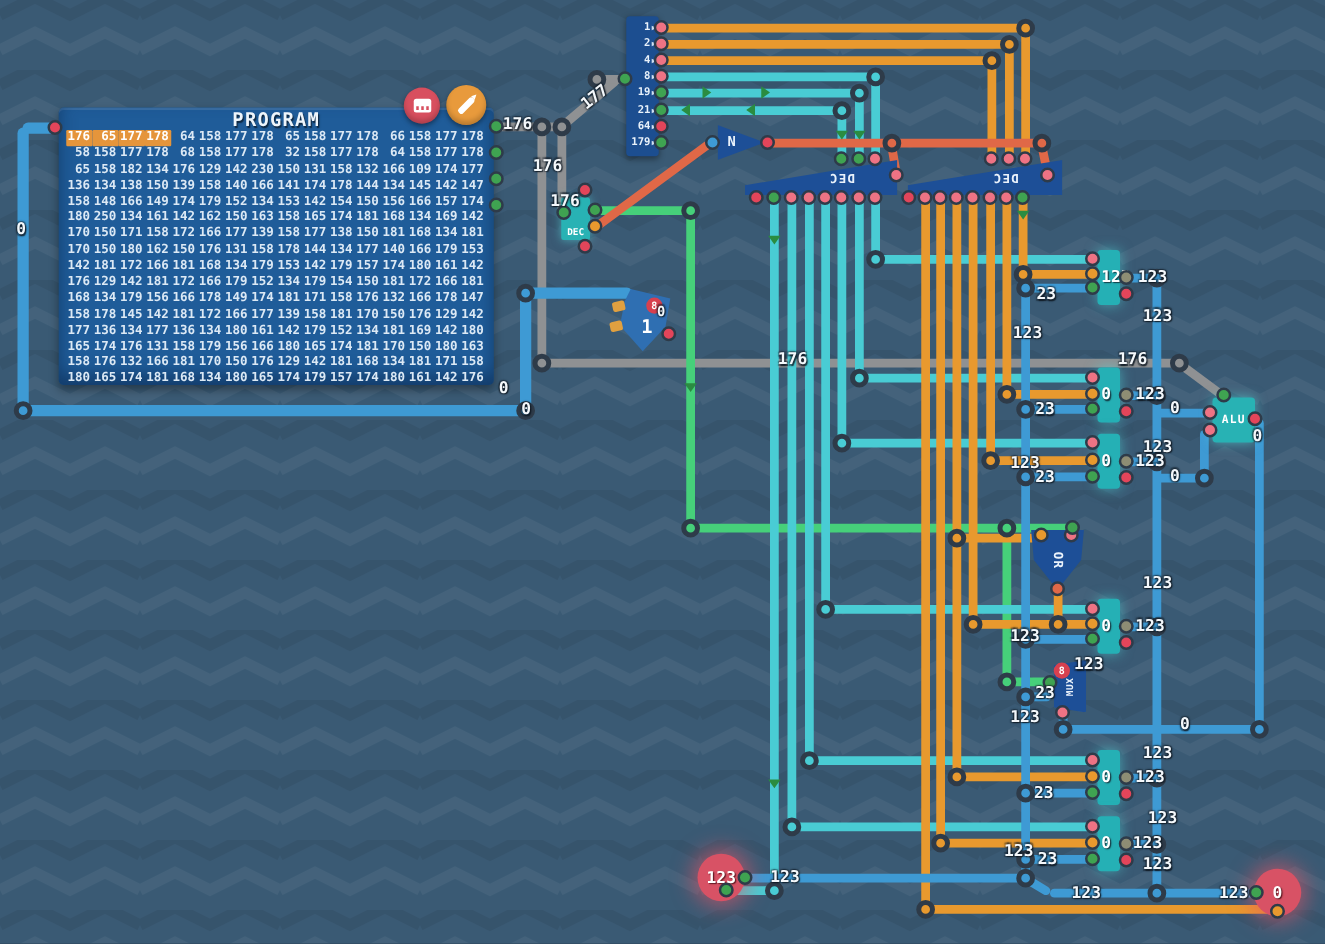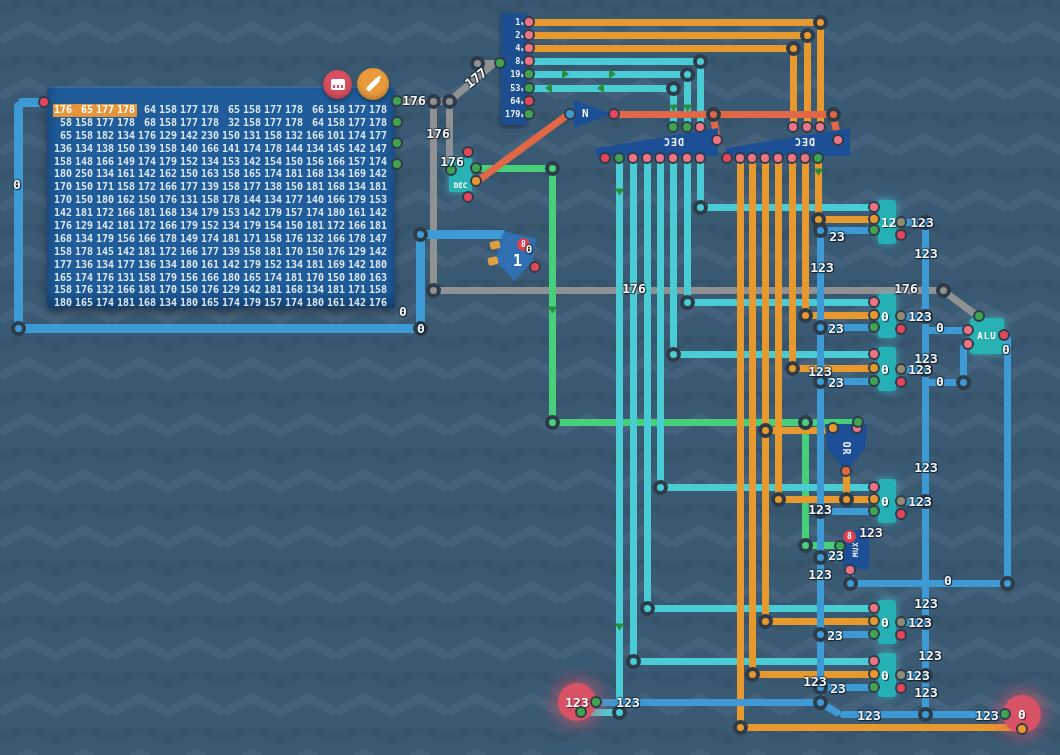--- a/index.html
+++ b/index.html
@@ -309,20 +309,21 @@
       <div class="chev" style="left: 597px; top: 83px; transform: rotate(180deg);"></div>
       <div class="chev" style="left: 670px; top: 103px; transform: rotate(90deg);"></div>
       <div class="chev" style="left: 684px; top: 103px; transform: rotate(90deg);"></div>
       <div class="chev" style="left: 616px; top: 187px; transform: rotate(90deg);"></div>
       <div class="chev" style="left: 549px; top: 305px; transform: rotate(90deg);"></div>
       <div class="chev" style="left: 616px; top: 622px; transform: rotate(90deg);"></div>
       <div class="chev" style="left: 815px; top: 167px; transform: rotate(90deg);"></div>
     </div>
 
   <div id="program" class="comp">
+    <div id="program-title">PROGRAM</div>
     <div id="program-grid">
         <span class="hl">176</span>
         <span class="hl">65</span>
         <span class="hl">177</span>
         <span class="hl">178</span>
         <span>64</span>
         <span>158</span>
         <span>177</span>
         <span>178</span>
         <span>65</span>
@@ -355,21 +356,21 @@
         <span>134</span>
         <span>176</span>
         <span>129</span>
         <span>142</span>
         <span>230</span>
         <span>150</span>
         <span>131</span>
         <span>158</span>
         <span>132</span>
         <span>166</span>
-        <span>101</span>
+        <span>109</span>
         <span>174</span>
         <span>177</span>
         <span>136</span>
         <span>134</span>
         <span>138</span>
         <span>150</span>
         <span>139</span>
         <span>158</span>
         <span>140</span>
         <span>166</span>
@@ -585,21 +586,21 @@
   <div id="btn-edit" class="cbtn">
     <span class="pencil"></span>
   </div>
 
   <div id="splitter" class="comp">
       <div class="sbit" style="top: 9px;"><span>1</span><b>▶</b></div>
       <div class="sbit" style="top: 22px;"><span>2</span><b>▶</b></div>
       <div class="sbit" style="top: 35px;"><span>4</span><b>▶</b></div>
       <div class="sbit" style="top: 48px;"><span>8</span><b>▶</b></div>
       <div class="sbit" style="top: 61px;"><span>19</span><b>▶</b></div>
-      <div class="sbit" style="top: 75px;"><span>53</span><b>▶</b></div>
+      <div class="sbit" style="top: 75px;"><span>21</span><b>▶</b></div>
       <div class="sbit" style="top: 88px;"><span>64</span><b>▶</b></div>
       <div class="sbit" style="top: 101px;"><span>179</span><b>▶</b></div>
     </div>
 
   <div id="ngate" class="comp gate">N</div>
   <div id="dec-left" class="comp gate">
     <span class="dec-flip">DEC</span>
   </div>
   <div id="dec-right" class="comp gate">
     <span class="dec-flip">DEC</span>

